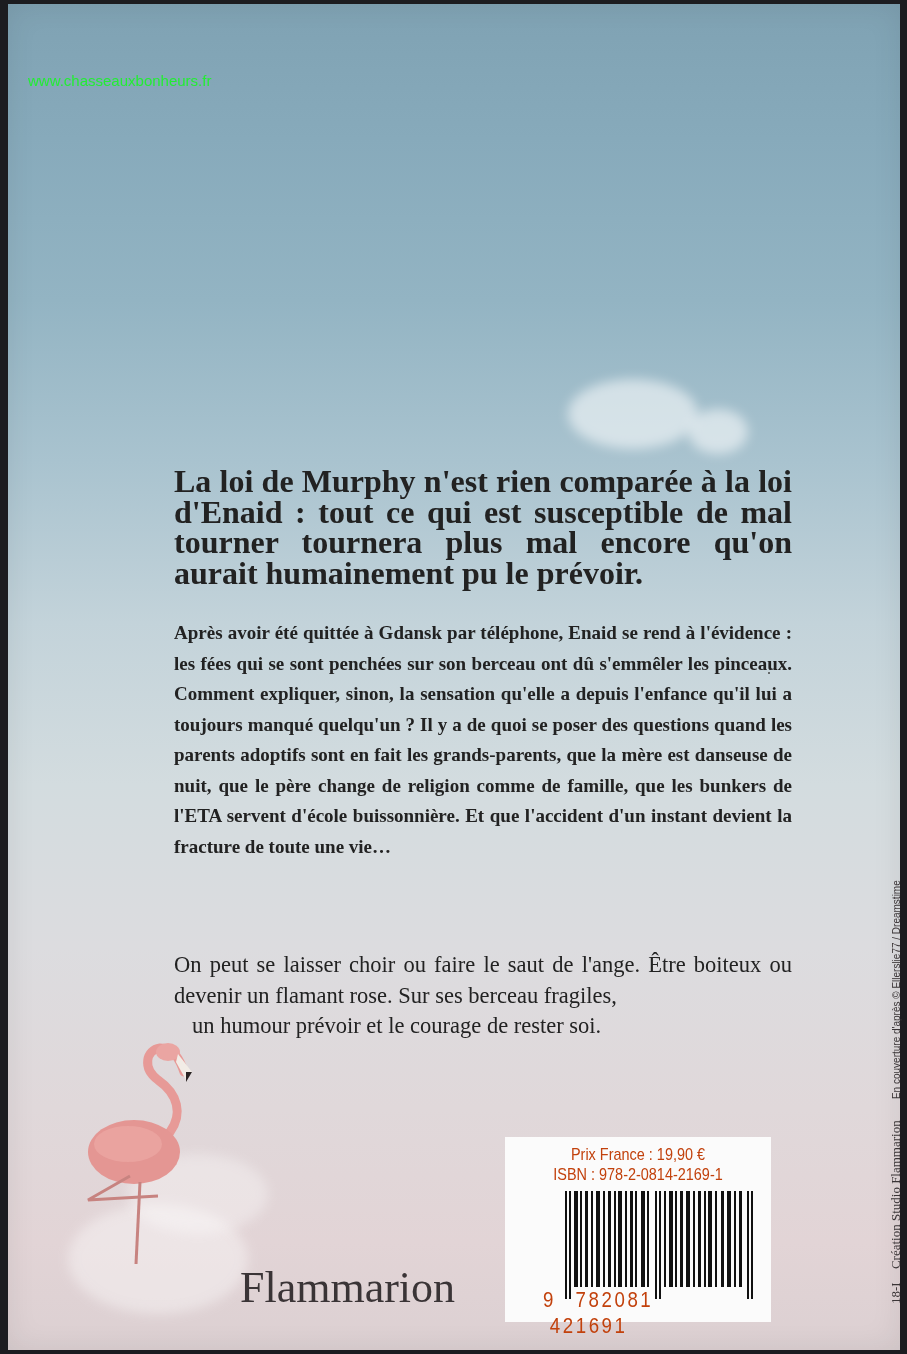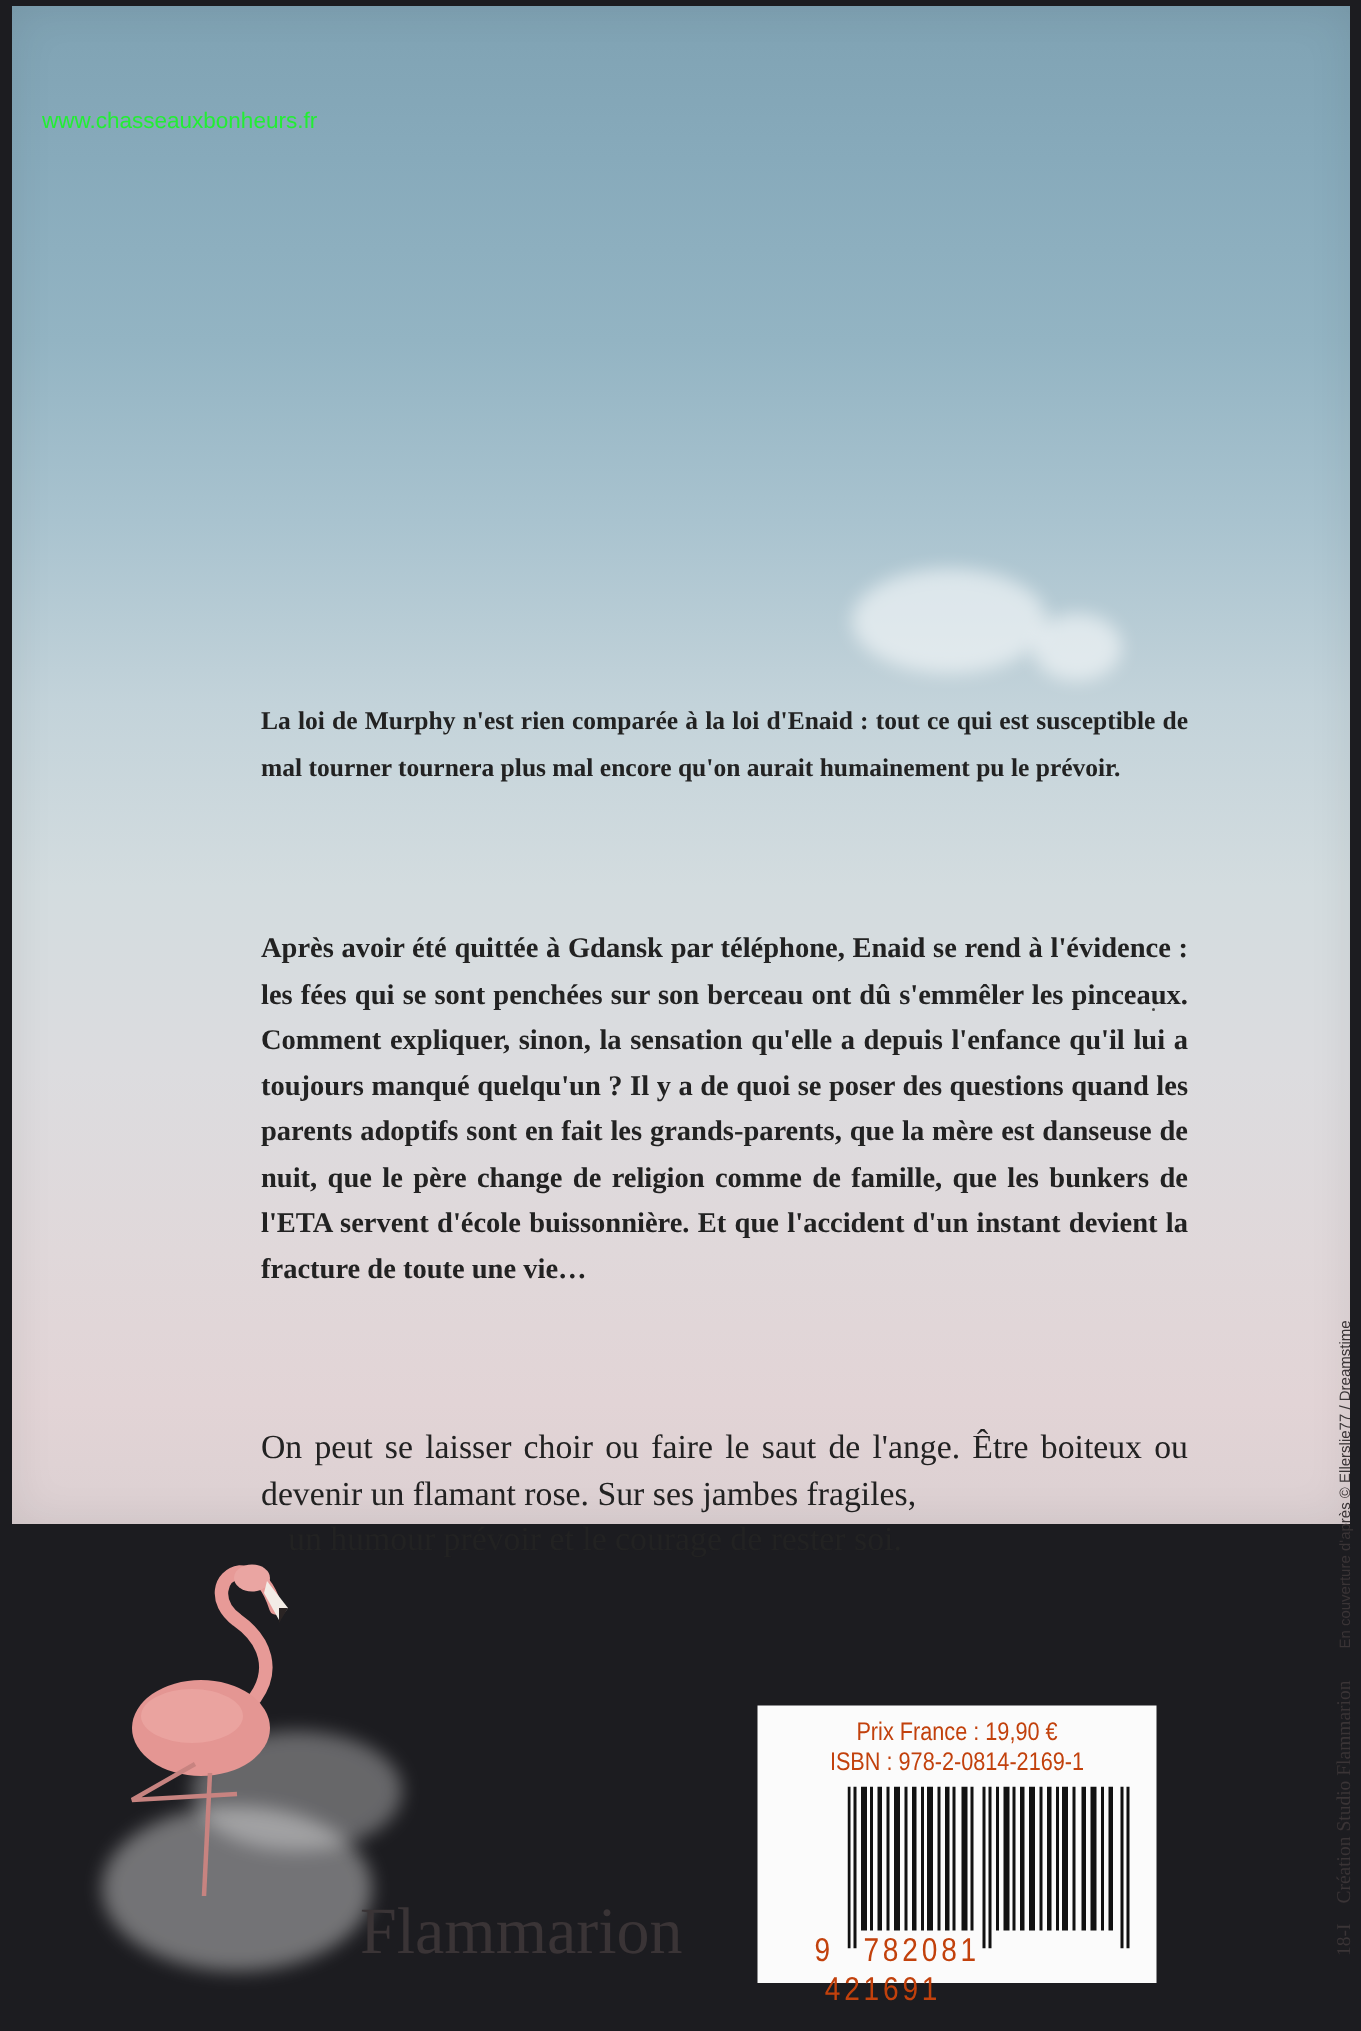--- a/index.html
+++ b/index.html
@@ -1,21 +1,21 @@
 <!DOCTYPE html>
 <html><head>
 <meta charset="utf-8">
 <style>
   html, body { margin:0; padding:0; }
   body {
     width:907px; height:1354px; position:relative; overflow:hidden;
     background:#1c1c20;
   }
   .cover {
-    position:absolute; left:8px; top:4px; width:892px; height:1012px;
+    position:absolute; left:8px; top:4px; width:892px; height:1346px;
     background: linear-gradient(180deg,
       #7fa2b3 0%, #87aabb 10%, #93b4c3 22%, #a9c3cf 34%,
       #c3d3da 46%, #d3dcdf 58%, #dcdcdf 70%, #e0d8da 82%, #e2d4d6 92%, #dcd0d2 100%);
     box-shadow: inset 0 0 30px rgba(0,0,0,0.08);
   }
   .cloud { position:absolute; border-radius:50%; background:rgba(255,255,255,0.55); filter:blur(6px); }
   .watermark {
     position:absolute; left:20px; top:68px;
     font-family:"Liberation Sans", sans-serif; font-size:15px; color:#22ee33;
   }
@@ -24,21 +24,21 @@
     font-family:"DejaVu Sans", sans-serif; color:#f6f2ea;
     font-size:42px; line-height:66px; letter-spacing:1px; font-weight:300;
     text-transform:none; font-variant: small-caps;
   }
   .tagline div { white-space:nowrap; }
   .text-block {
     position:absolute; left:166px; width:618px;
     font-family:"Liberation Serif", serif; color:#222;
     text-align:justify;
   }
-  .lead { top:462px; font-size:17px; line-height:30.5px; font-weight:bold; }
+  .lead { top:462px; font-size:32px; line-height:30.5px; font-weight:bold; }
   .p1 { top:614px; font-size:19px; line-height:30.5px;font-weight:bold; }
   .p2 { top:946px; font-size:22.5px; line-height:30.5px; }
   .p2 .indent { padding-left:18px; }
   .flamingo { position:absolute; left:50px; top:1020px; width:150px; height:240px; }
   .publisher {
     position:absolute; left:232px; top:1258px;
     font-family:"Liberation Serif", serif; font-size:44px; color:#3a3436;
   }
   .barcode-box {
     position:absolute; left:497px; top:1133px; width:266px; height:185px;
@@ -69,21 +69,21 @@
   <div class="cloud" style="left:680px;top:405px;width:60px;height:45px;"></div>
   <div class="cloud" style="left:60px;top:1200px;width:180px;height:110px;opacity:0.7;"></div>
   <div class="cloud" style="left:120px;top:1150px;width:140px;height:80px;opacity:0.6;"></div>
 
   <div class="watermark">www.chasseauxbonheurs.fr</div>
 
 
   <div class="text-block lead">La loi de Murphy n'est rien comparée à la loi d'Enaid : tout ce qui est susceptible de mal tourner tournera plus mal encore qu'on aurait humainement pu le prévoir.</div>
   <div class="text-block p1">Après avoir été quittée à Gdansk par téléphone, Enaid se rend à l'évidence : les fées qui se sont penchées sur son berceau ont dû s'emmêler les pinceaux. Comment expliquer, sinon, la sensation qu'elle a depuis l'enfance qu'il lui a toujours manqué quelqu'un ? Il y a de quoi se poser des questions quand les parents adoptifs sont en fait les grands-parents, que la mère est danseuse de nuit, que le père change de religion comme de famille, que les bunkers de l'ETA servent d'école buissonnière. Et que l'accident d'un instant devient la fracture de toute une vie…</div>
   <div class="text-block p2">
-    <div>On peut se laisser choir ou faire le saut de l'ange. Être boiteux ou devenir un flamant rose. Sur ses jambes fragiles,</div>
+    <div>On peut se laisser choir ou faire le saut de l'ange. Être boiteux ou devenir un flamant rose. Sur ses berceau fragiles,</div>
     <div class="indent">un humour prévoir et le courage de rester soi.</div>
   </div>
 
   <svg class="flamingo" viewBox="0 0 150 240">
 
     <path d="M112 108 C 125 90, 120 70, 100 56 C 84 44, 88 26, 102 24 C 116 24, 122 36, 126 48" fill="none" stroke="#e79a97" stroke-width="9" stroke-linecap="round"></path>
 
     <ellipse cx="110" cy="28" rx="12" ry="9" fill="#eaa5a2"></ellipse>
 
     <path d="M120 30 L 134 48 L 128 56 L 118 38 Z" fill="#f2ece6"></path>

